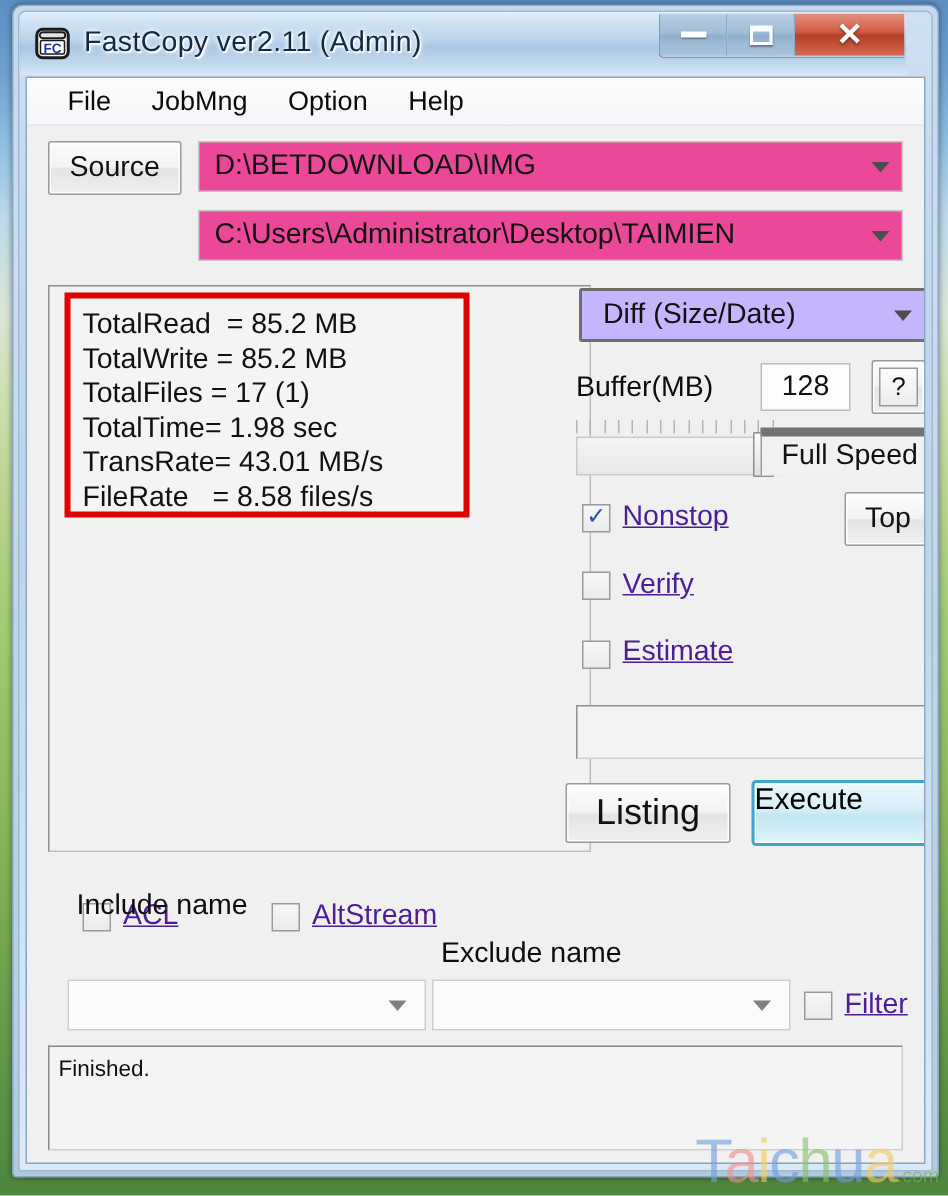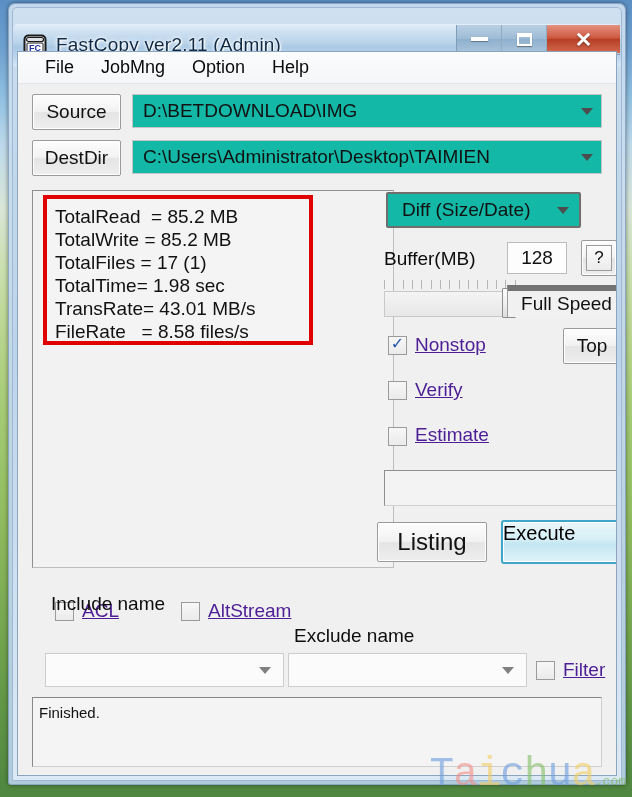--- a/index.html
+++ b/index.html
@@ -34,25 +34,24 @@
     left: 3px; top: 3px; right: 3px; bottom: 3px;
     border-radius: 5px 5px 2px 2px;
     background: linear-gradient(180deg,
       #cfe0f0 0%, #c2d8ec 20%, #bcd4ea 45%, #c6daee 60%, #dbe9f5 100%);
     border: 1px solid #9fb9d4;
   }
 
   
   #titlebar {
     position: absolute;
-    left: 4px; top: 4px; right: 4px; height: 42px;
+    left: 4px; top: 4px; right: 21px; height: 42px;
     background: linear-gradient(180deg,
       #e3eef8 0%, #cfe1f2 18%, #b9d3ea 45%, #a9c8e4 55%, #c3daee 85%, #d6e7f6 100%);
     border-radius: 5px 5px 0 0;
-    margin-top: 16px;
   }
   #app-icon {
     position: absolute; left: 10px; top: 9px;
     width: 24px; height: 24px;
   }
   #title-text {
     position: absolute; left: 43px; top: 10px;
     font-size: 19px; color: #102a45;
     letter-spacing: .2px;
     text-shadow: 0 0 3px #fff, 0 0 5px #fff, 1px 1px 0 rgba(255,255,255,.9);
@@ -150,21 +149,21 @@
   .pathbtn {
     position: absolute; left: 0; top: 0;
     width: 89px; height: 36px;
     font-size: 19px;
   }
   .pathcombo {
     position: absolute; left: 100px; top: 0; right: 0; height: 34px;
     padding: 0 8px 0 10px;
     font-size: 19px;
     justify-content: space-between;
-    background: #14b8a6;
+    background: #ec4899;
     border: 1px solid #c4c4c4;
   }
   .pathcombo .val { white-space: nowrap; overflow: hidden; }
   .pathcombo .caret { border-top-width: 7px; }
 
   
   #stats-panel {
     position: absolute; left: 14px; top: 138px;
     width: 362px; height: 378px;
     background: #f2f2f2;
@@ -180,22 +179,22 @@
   }
   .stat-line {
     font-size: 19px; color: #111; line-height: 23px;
     white-space: pre;
     font-family: "Liberation Sans", sans-serif;
   }
 
   
   #mode-combo {
     position: absolute; left: 368px; top: 140px;
-    width: 195px; height: 36px;
-    background: #14b8a6;
+    width: 234px; height: 36px;
+    background: #c4b5fd;
     border: 2px solid #6e6e6e;
     border-radius: 2px;
     display: flex; align-items: center; justify-content: space-between;
     padding: 0 10px 0 14px;
     font-size: 19px; color: #111;
   }
   #buffer-label {
     position: absolute; left: 366px; top: 196px;
     font-size: 19px; color: #0d0d0d;
   }
@@ -309,21 +308,21 @@
     background: #f4f4f4;
     border: 1px solid #cfcfcf;
     border-left-color: #888; border-top-color: #888;
     padding: 6px 0 0 6px;
   }
   #log-text { font-size: 15px; color: #111; }
 
   
   #watermark {
     position: absolute; right: 6px; bottom: 2px;
-    font-size: 41px; font-family: Liberation Mono, monospace;
+    font-size: 41px; font-family: Liberation Sans, sans-serif;
     letter-spacing: -1px; line-height: 1;
     opacity: .62; pointer-events: none; white-space: nowrap;
   }
   #watermark span.dot { font-size: 13px; color: #7ab648; letter-spacing: 0; }
 </style>
 </head>
 <body>
 
 <div id="window">
   <div id="glass-inner"></div>
@@ -361,21 +360,20 @@
 
     <div id="row-source">
       <div class="btn3d pathbtn">Source</div>
       <div class="field pathcombo">
         <span class="val">D:\BETDOWNLOAD\IMG</span>
         <span class="caret"></span>
       </div>
     </div>
 
     <div id="row-dest">
-      <div class="btn3d pathbtn">DestDir</div>
       <div class="field pathcombo">
         <span class="val">C:\Users\Administrator\Desktop\TAIMIEN</span>
         <span class="caret"></span>
       </div>
     </div>
 
     <div id="stats-panel">
       <div id="stats-box">
         <div class="stat-line">TotalRead  = 85.2 MB</div>
         <div class="stat-line">TotalWrite = 85.2 MB</div>

